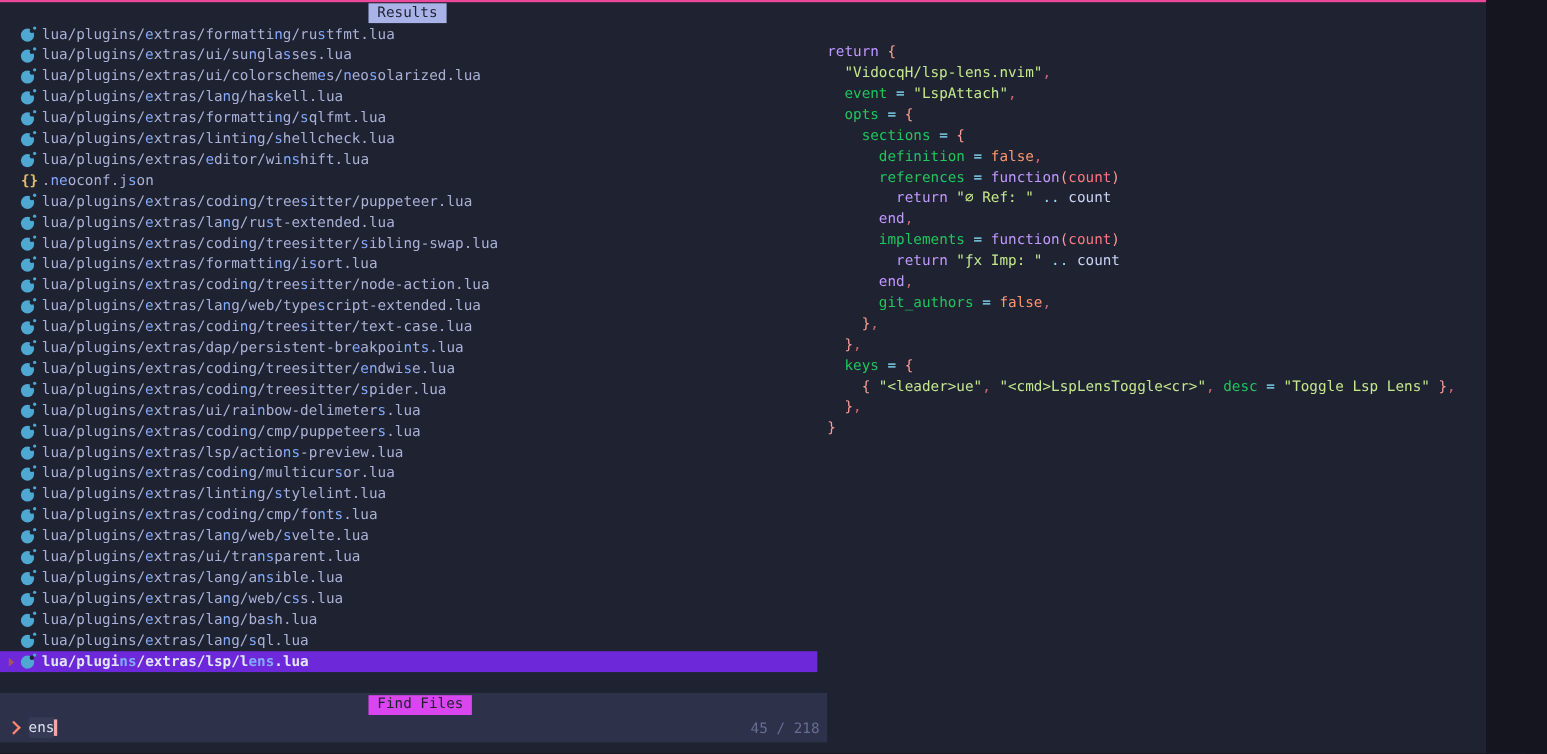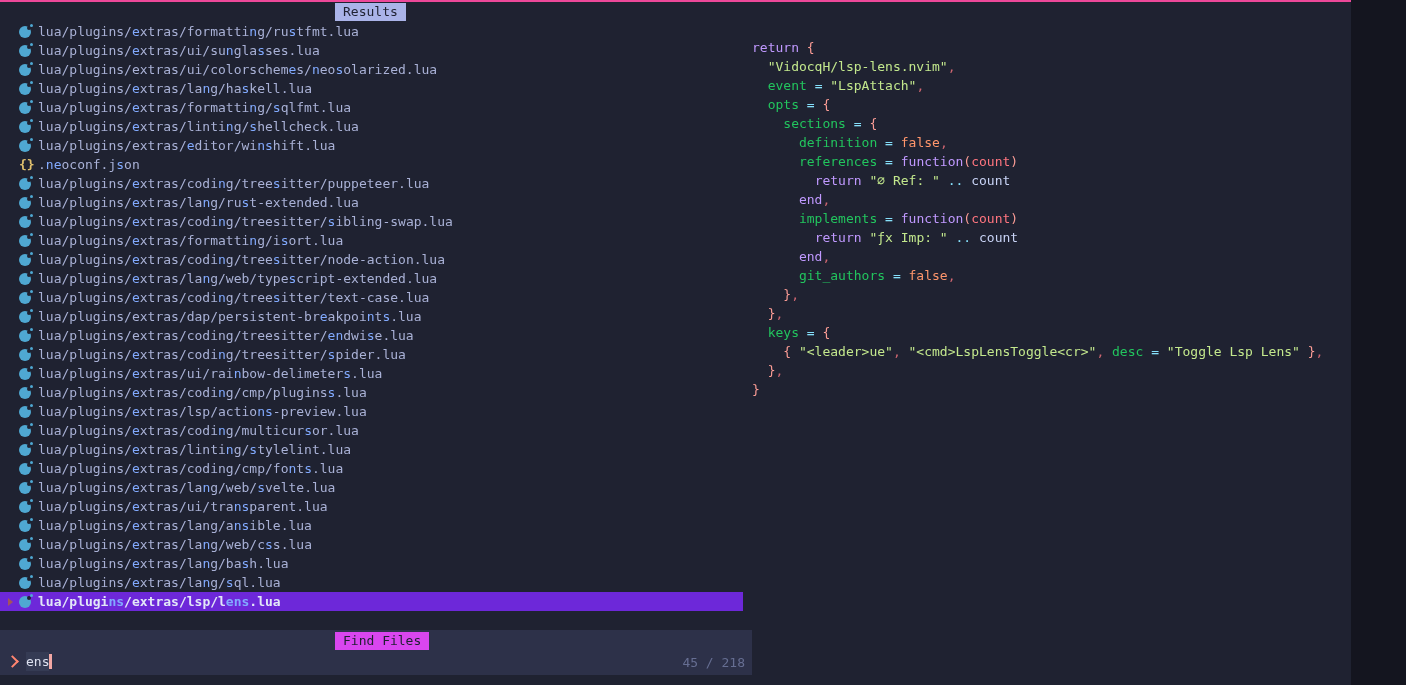--- a/index.html
+++ b/index.html
@@ -90,21 +90,21 @@
       <div class="row"><span class="lua-icon"></span><span class="seg">lua/plugins/</span><span class="seg hl">e</span><span class="seg">xtras/la</span><span class="seg hl">n</span><span class="seg">g/ru</span><span class="seg hl">s</span><span class="seg">t-extended.lua</span></div>
       <div class="row"><span class="lua-icon"></span><span class="seg">lua/plugins/</span><span class="seg hl">e</span><span class="seg">xtras/codi</span><span class="seg hl">n</span><span class="seg">g/treesitter/</span><span class="seg hl">s</span><span class="seg">ibling-swap.lua</span></div>
       <div class="row"><span class="lua-icon"></span><span class="seg">lua/plugins/</span><span class="seg hl">e</span><span class="seg">xtras/formatti</span><span class="seg hl">n</span><span class="seg">g/i</span><span class="seg hl">s</span><span class="seg">ort.lua</span></div>
       <div class="row"><span class="lua-icon"></span><span class="seg">lua/plugins/</span><span class="seg hl">e</span><span class="seg">xtras/codi</span><span class="seg hl">n</span><span class="seg">g/tree</span><span class="seg hl">s</span><span class="seg">itter/node-action.lua</span></div>
       <div class="row"><span class="lua-icon"></span><span class="seg">lua/plugins/</span><span class="seg hl">e</span><span class="seg">xtras/la</span><span class="seg hl">n</span><span class="seg">g/web/type</span><span class="seg hl">s</span><span class="seg">cript-extended.lua</span></div>
       <div class="row"><span class="lua-icon"></span><span class="seg">lua/plugins/</span><span class="seg hl">e</span><span class="seg">xtras/codi</span><span class="seg hl">n</span><span class="seg">g/tree</span><span class="seg hl">s</span><span class="seg">itter/text-case.lua</span></div>
       <div class="row"><span class="lua-icon"></span><span class="seg">lua/plugins/extras/dap/persistent-br</span><span class="seg hl">e</span><span class="seg">akpoi</span><span class="seg hl">n</span><span class="seg">t</span><span class="seg hl">s</span><span class="seg">.lua</span></div>
       <div class="row"><span class="lua-icon"></span><span class="seg">lua/plugins/extras/coding/treesitter/</span><span class="seg hl">en</span><span class="seg">dwi</span><span class="seg hl">s</span><span class="seg">e.lua</span></div>
       <div class="row"><span class="lua-icon"></span><span class="seg">lua/plugins/</span><span class="seg hl">e</span><span class="seg">xtras/codi</span><span class="seg hl">n</span><span class="seg">g/treesitter/</span><span class="seg hl">s</span><span class="seg">pider.lua</span></div>
       <div class="row"><span class="lua-icon"></span><span class="seg">lua/plugins/</span><span class="seg hl">e</span><span class="seg">xtras/ui/rai</span><span class="seg hl">n</span><span class="seg">bow-delimeter</span><span class="seg hl">s</span><span class="seg">.lua</span></div>
-      <div class="row"><span class="lua-icon"></span><span class="seg">lua/plugins/</span><span class="seg hl">e</span><span class="seg">xtras/codi</span><span class="seg hl">n</span><span class="seg">g/cmp/plugins</span><span class="seg hl">s</span><span class="seg">.lua</span></div>
+      <div class="row"><span class="lua-icon"></span><span class="seg">lua/plugins/</span><span class="seg hl">e</span><span class="seg">xtras/codi</span><span class="seg hl">n</span><span class="seg">g/cmp/puppeteer</span><span class="seg hl">s</span><span class="seg">.lua</span></div>
       <div class="row"><span class="lua-icon"></span><span class="seg">lua/plugins/</span><span class="seg hl">e</span><span class="seg">xtras/lsp/actio</span><span class="seg hl">ns</span><span class="seg">-preview.lua</span></div>
       <div class="row"><span class="lua-icon"></span><span class="seg">lua/plugins/</span><span class="seg hl">e</span><span class="seg">xtras/codi</span><span class="seg hl">n</span><span class="seg">g/multicur</span><span class="seg hl">s</span><span class="seg">or.lua</span></div>
       <div class="row"><span class="lua-icon"></span><span class="seg">lua/plugins/</span><span class="seg hl">e</span><span class="seg">xtras/linti</span><span class="seg hl">n</span><span class="seg">g/</span><span class="seg hl">s</span><span class="seg">tylelint.lua</span></div>
       <div class="row"><span class="lua-icon"></span><span class="seg">lua/plugins/</span><span class="seg hl">e</span><span class="seg">xtras/coding/cmp/fo</span><span class="seg hl">n</span><span class="seg">t</span><span class="seg hl">s</span><span class="seg">.lua</span></div>
       <div class="row"><span class="lua-icon"></span><span class="seg">lua/plugins/</span><span class="seg hl">e</span><span class="seg">xtras/la</span><span class="seg hl">n</span><span class="seg">g/web/</span><span class="seg hl">s</span><span class="seg">velte.lua</span></div>
       <div class="row"><span class="lua-icon"></span><span class="seg">lua/plugins/</span><span class="seg hl">e</span><span class="seg">xtras/ui/tra</span><span class="seg hl">ns</span><span class="seg">parent.lua</span></div>
       <div class="row"><span class="lua-icon"></span><span class="seg">lua/plugins/</span><span class="seg hl">e</span><span class="seg">xtras/lang/a</span><span class="seg hl">ns</span><span class="seg">ible.lua</span></div>
       <div class="row"><span class="lua-icon"></span><span class="seg">lua/plugins/</span><span class="seg hl">e</span><span class="seg">xtras/la</span><span class="seg hl">n</span><span class="seg">g/web/c</span><span class="seg hl">s</span><span class="seg">s.lua</span></div>
       <div class="row"><span class="lua-icon"></span><span class="seg">lua/plugins/</span><span class="seg hl">e</span><span class="seg">xtras/la</span><span class="seg hl">n</span><span class="seg">g/ba</span><span class="seg hl">s</span><span class="seg">h.lua</span></div>
       <div class="row"><span class="lua-icon"></span><span class="seg">lua/plugins/</span><span class="seg hl">e</span><span class="seg">xtras/la</span><span class="seg hl">n</span><span class="seg">g/</span><span class="seg hl">s</span><span class="seg">ql.lua</span></div>

